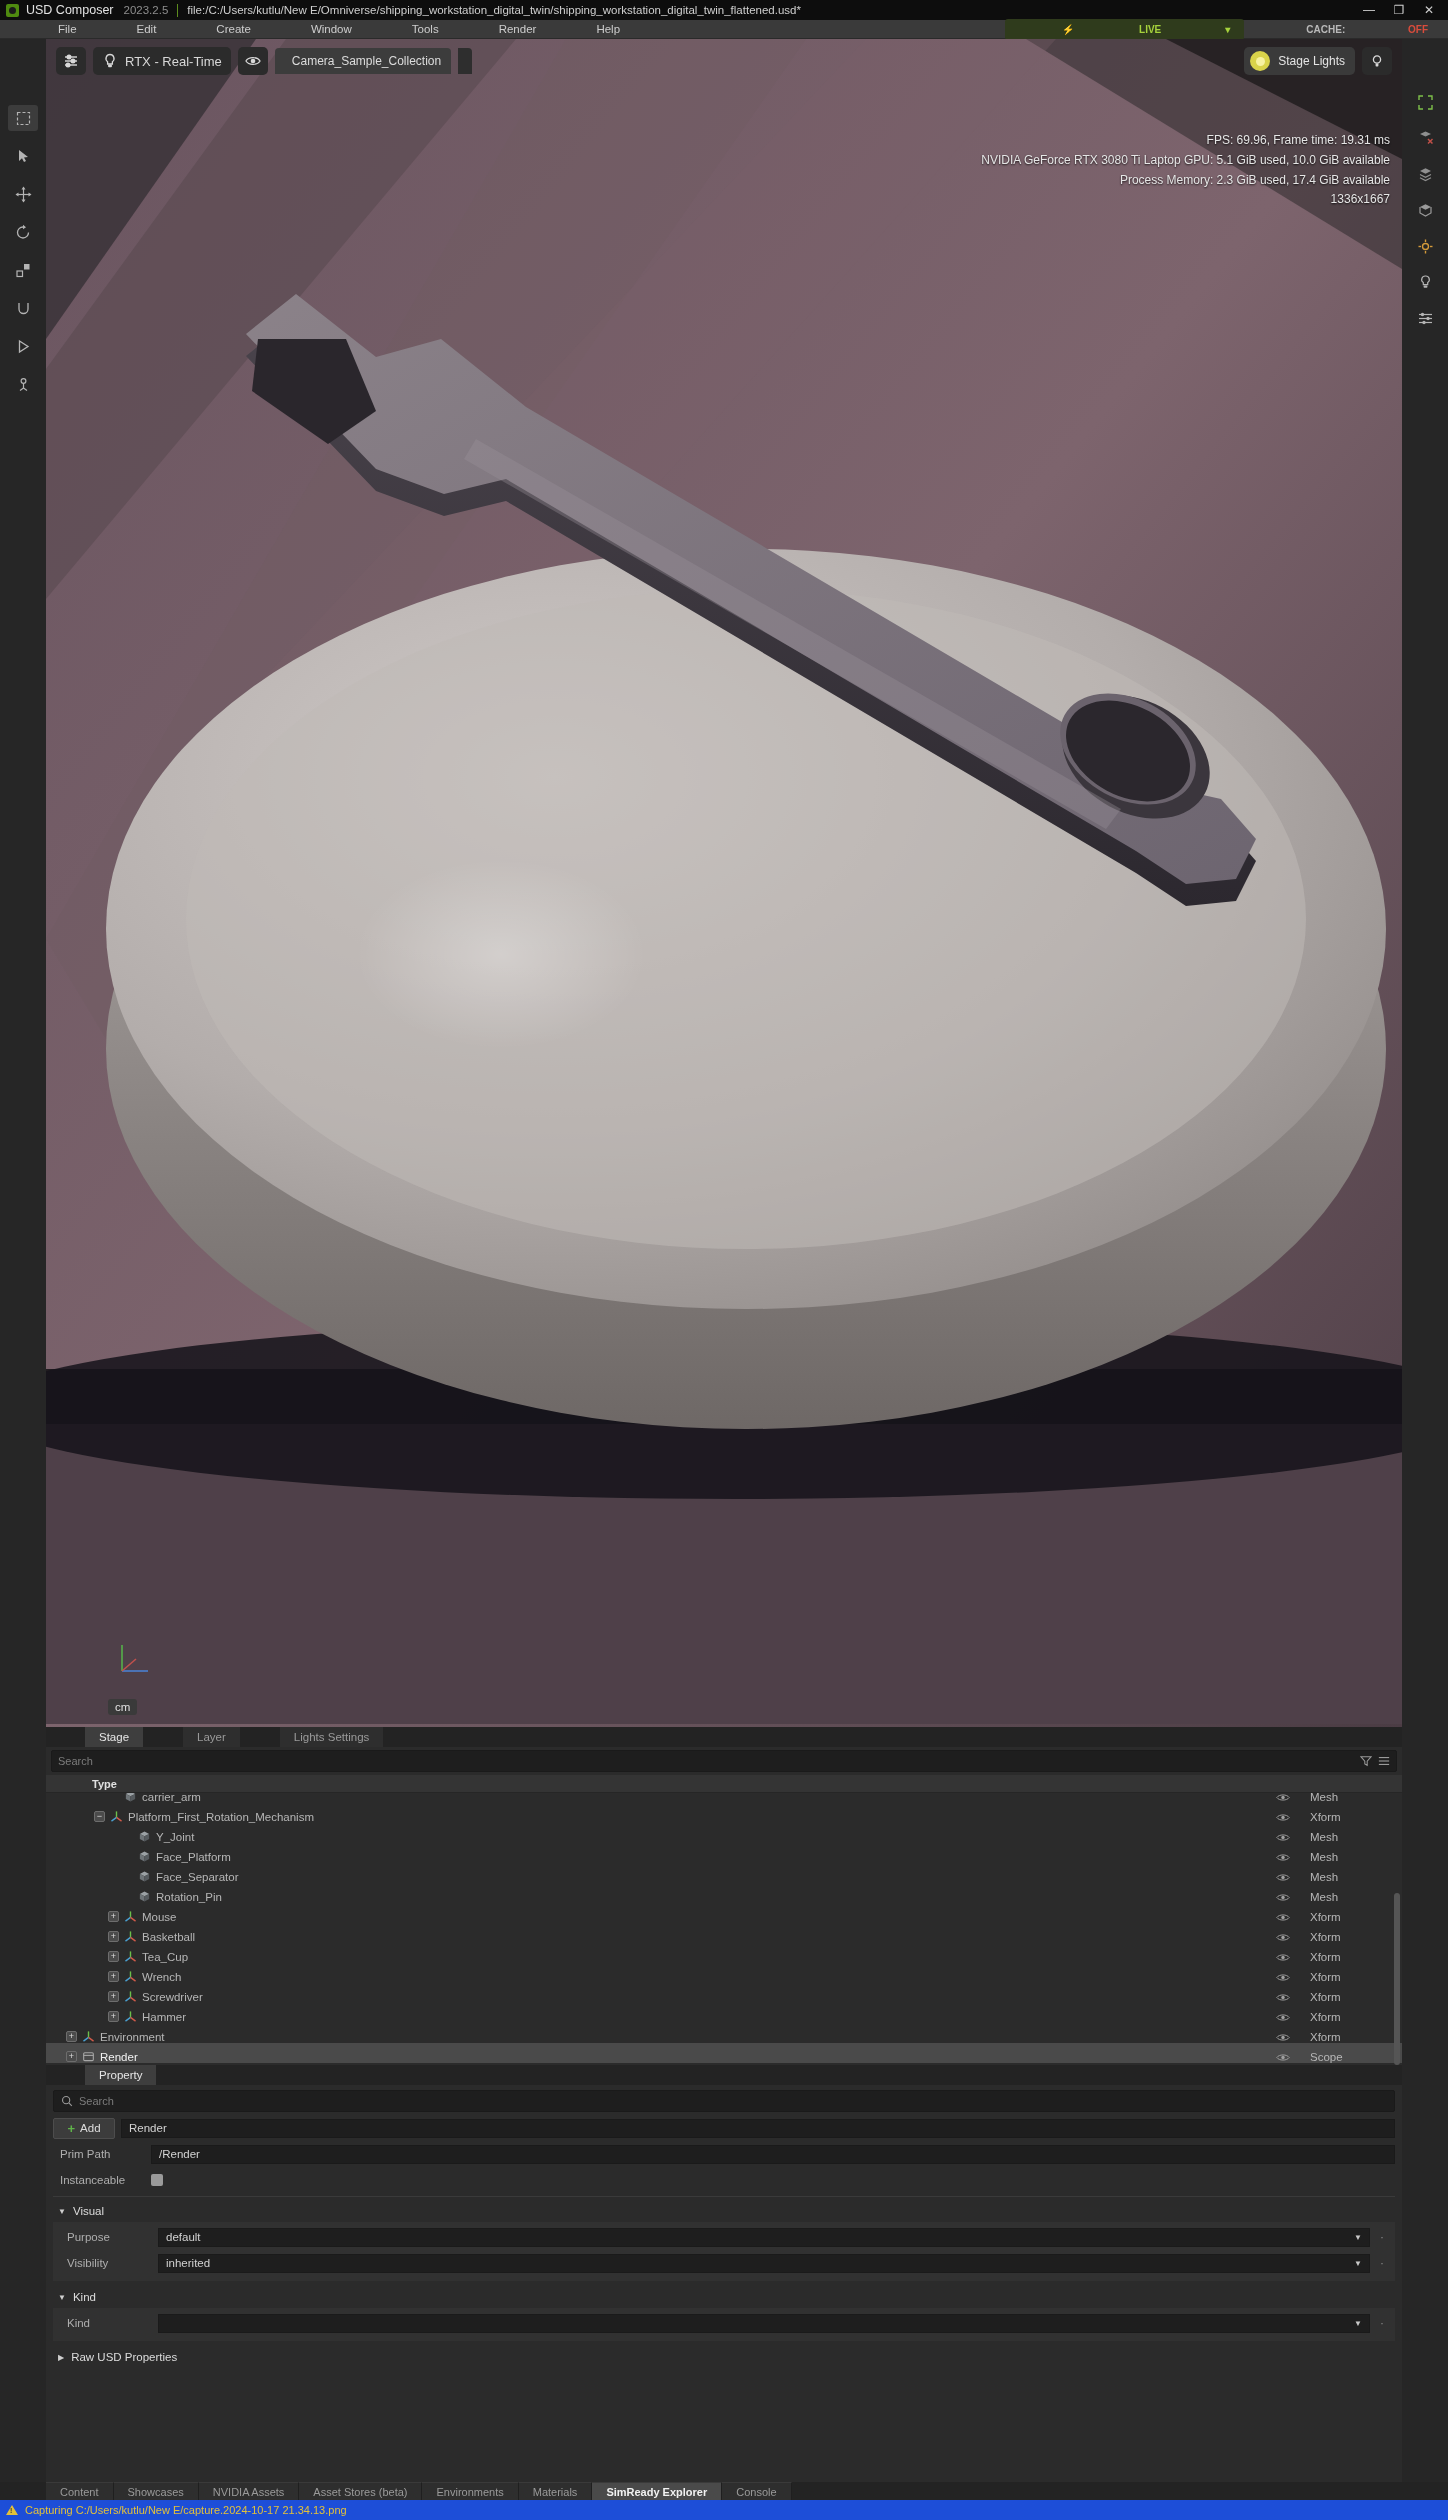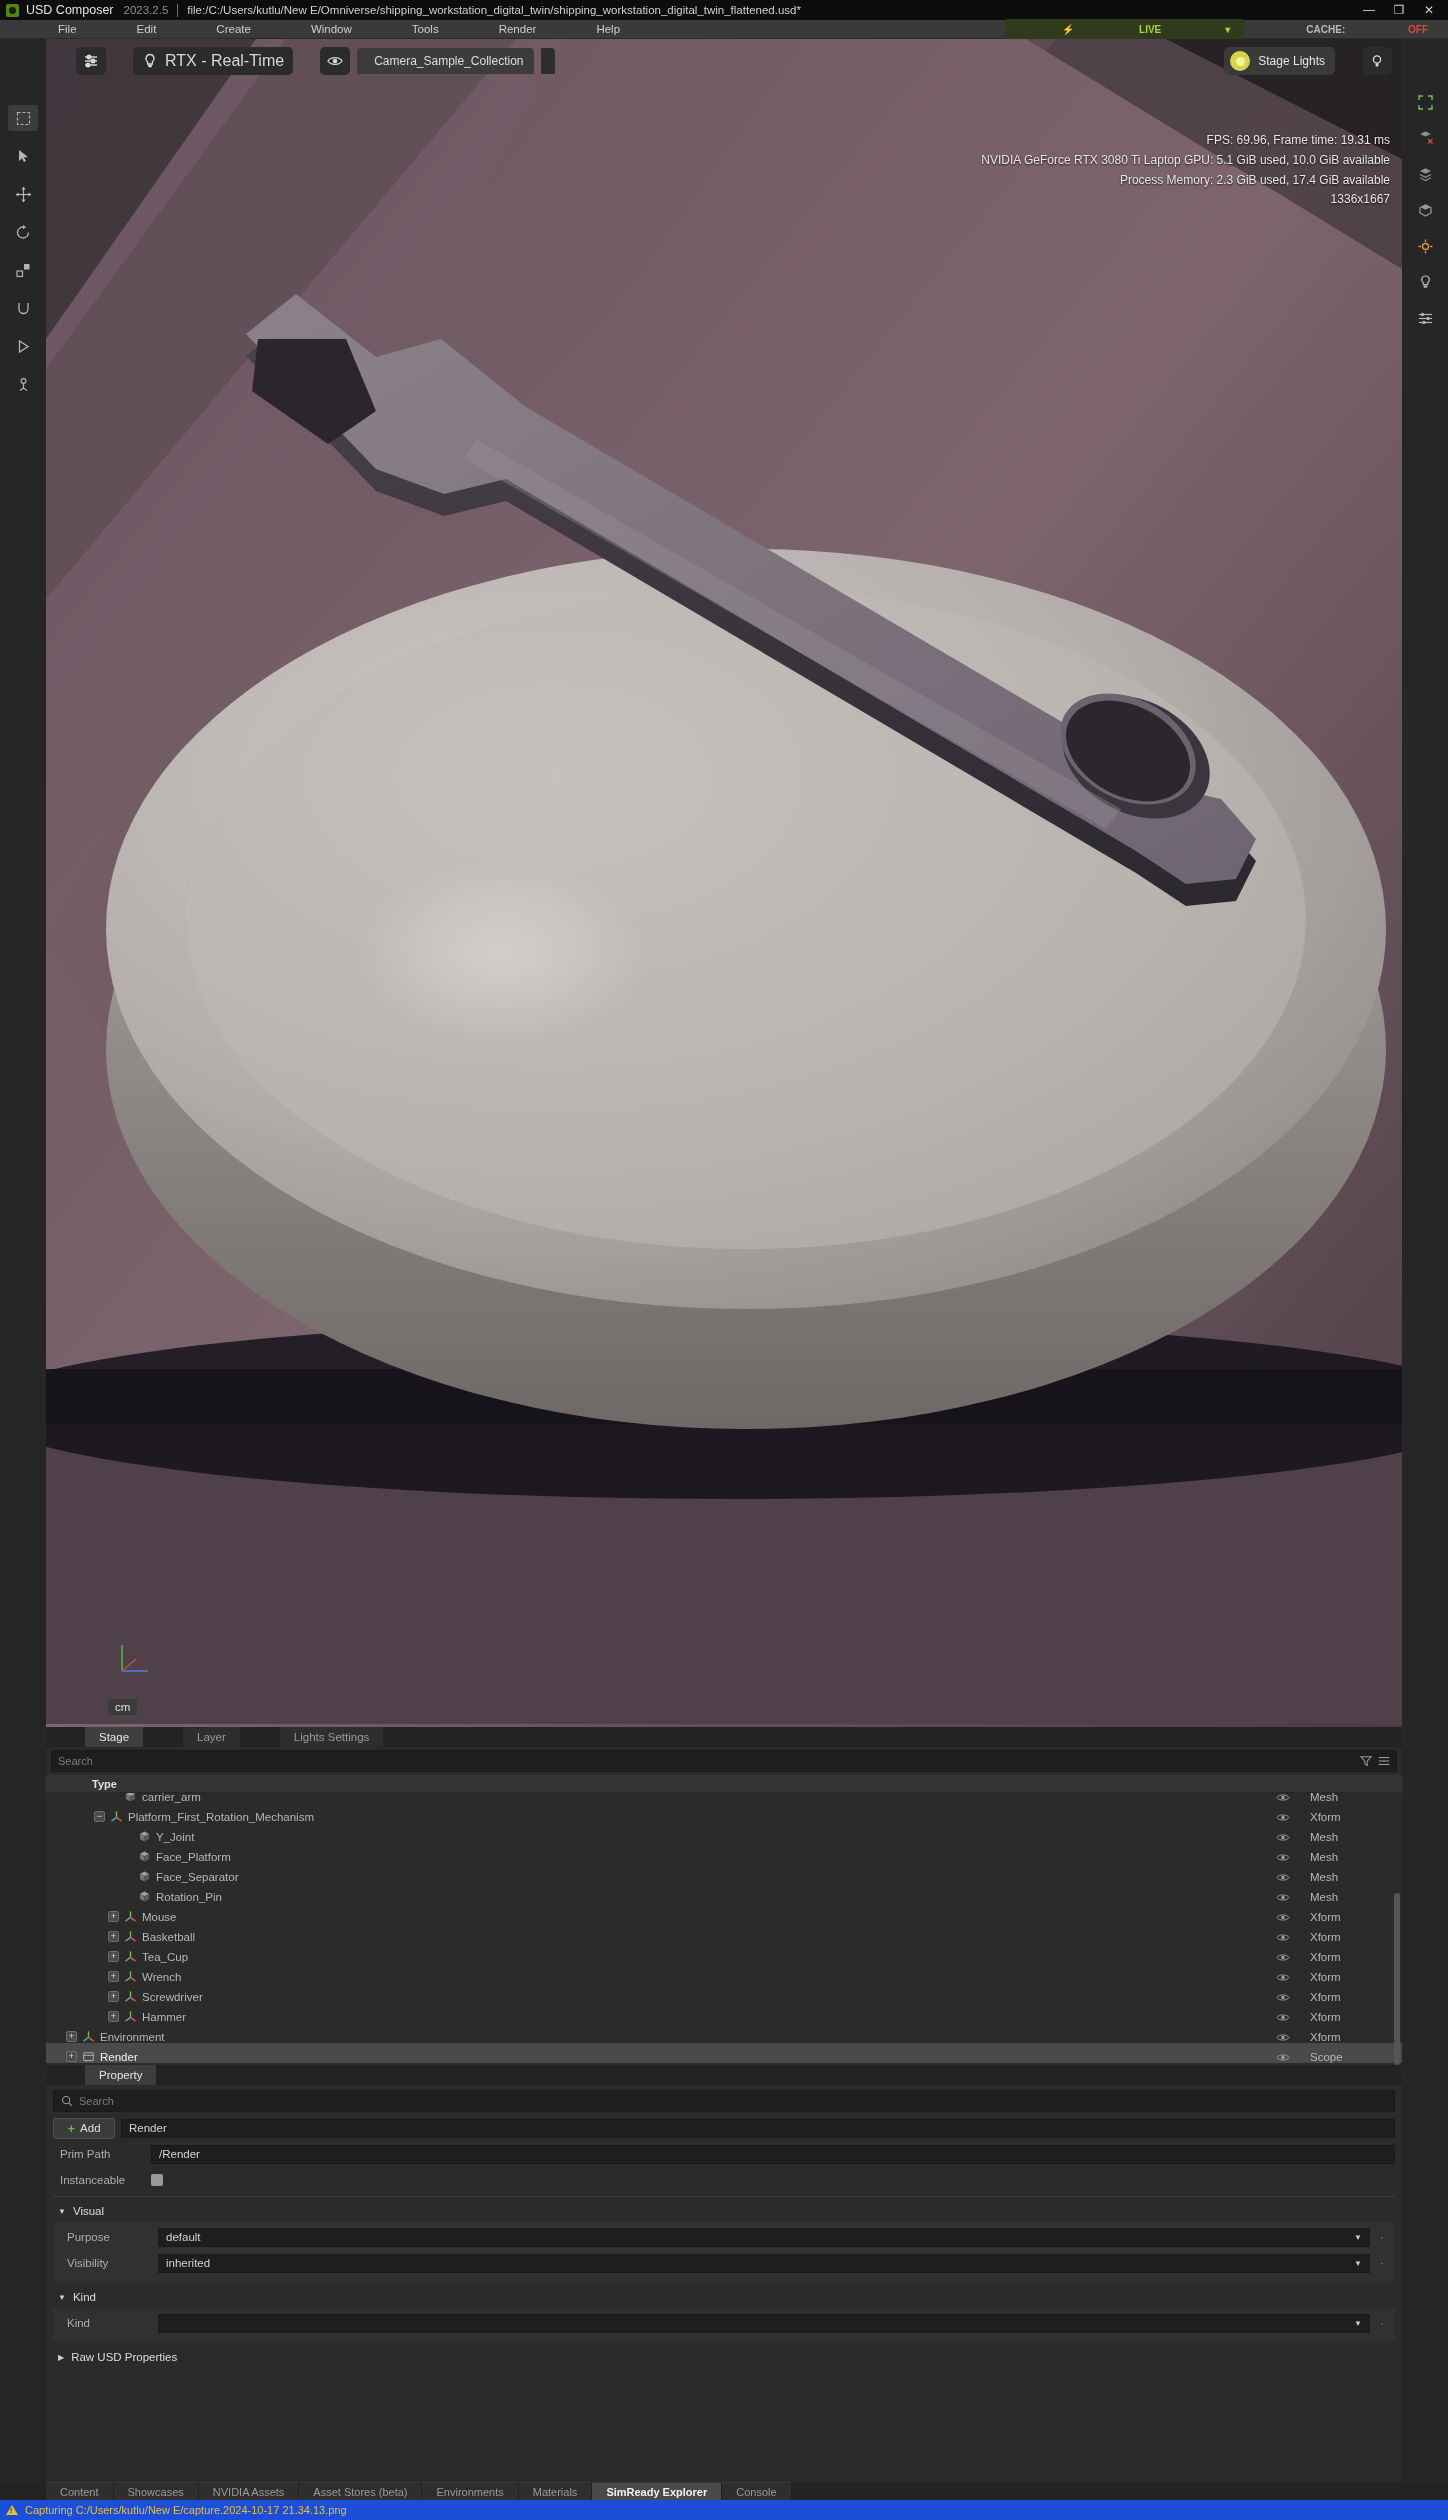--- a/index.html
+++ b/index.html
@@ -49,21 +49,21 @@
 
   
   .viewport{
     position:relative;height:1688px;flex:none;overflow:hidden;
     background:#5a4850;
   }
   .vp-scene{position:absolute;inset:0;}
   .vp-toolbar{position:absolute;top:8px;left:10px;display:flex;align-items:center;gap:7px;z-index:6;}
   .vpbtn{
     height:28px;background:#2b2b2b;border-radius:5px;display:flex;align-items:center;
-    padding:0 9px;gap:7px;font-size:16px;color:#d8d8d8;margin-left:20px;
+    padding:0 9px;gap:7px;font-size:13px;color:#d8d8d8;
   }
   .vpbtn.icononly{width:30px;justify-content:center;padding:0;}
   .vpbtn svg{width:16px;height:16px;}
   .cam-tab{
     height:26px;background:#3c3c3c;border-radius:4px 4px 0 0;display:flex;align-items:center;
     padding:0 10px;gap:7px;font-size:12px;color:#dcdcdc;
   }
   .cam-tab-extra{width:14px;height:26px;background:#2e2e2e;border-radius:0 4px 0 0;}
 
   .vp-toolbar-right{position:absolute;top:8px;right:10px;display:flex;align-items:center;gap:7px;z-index:6;}

